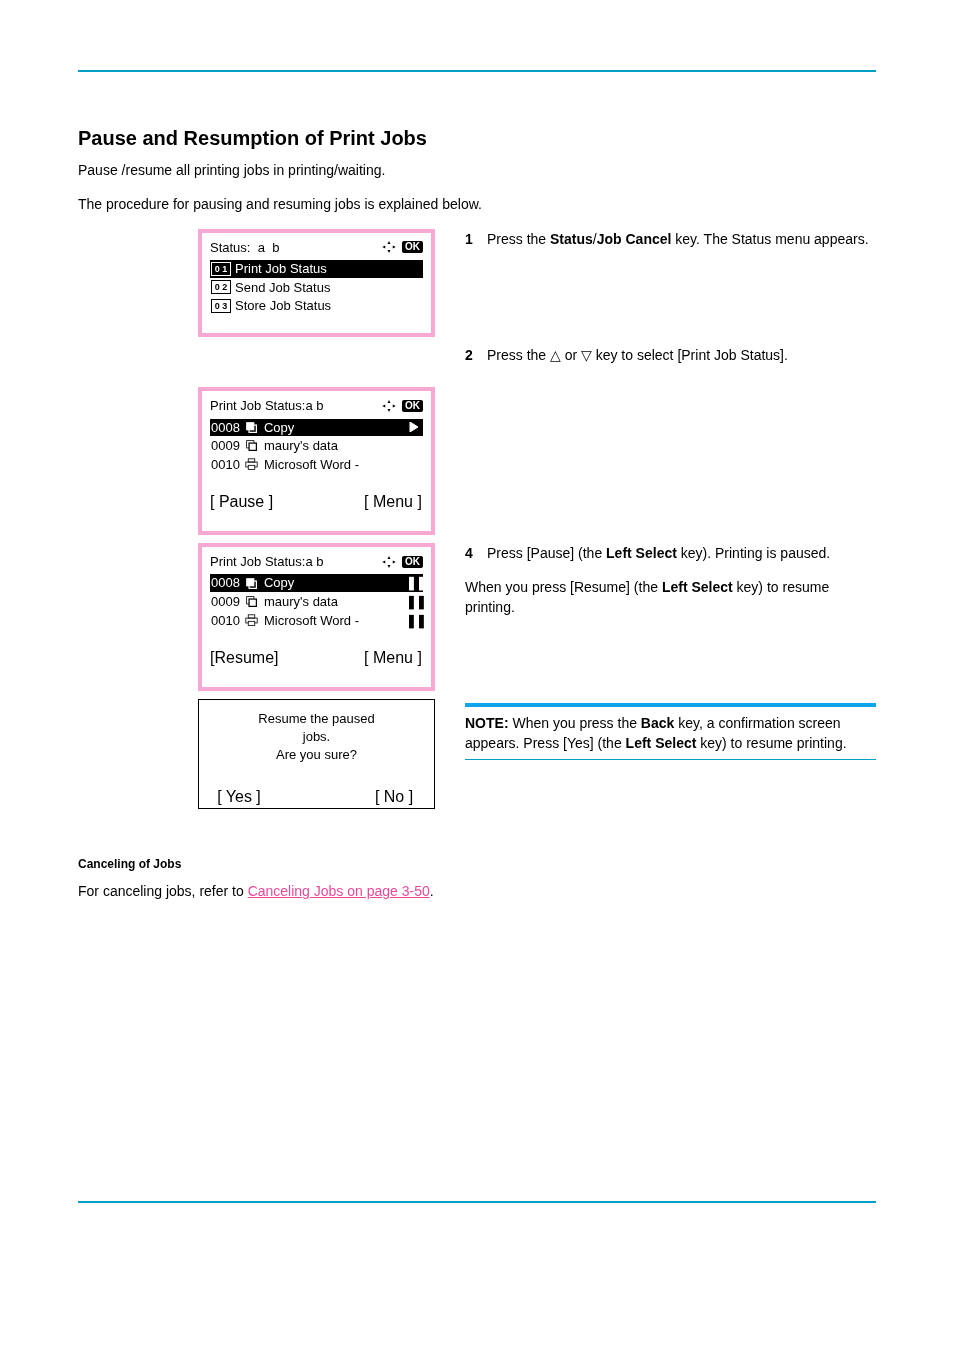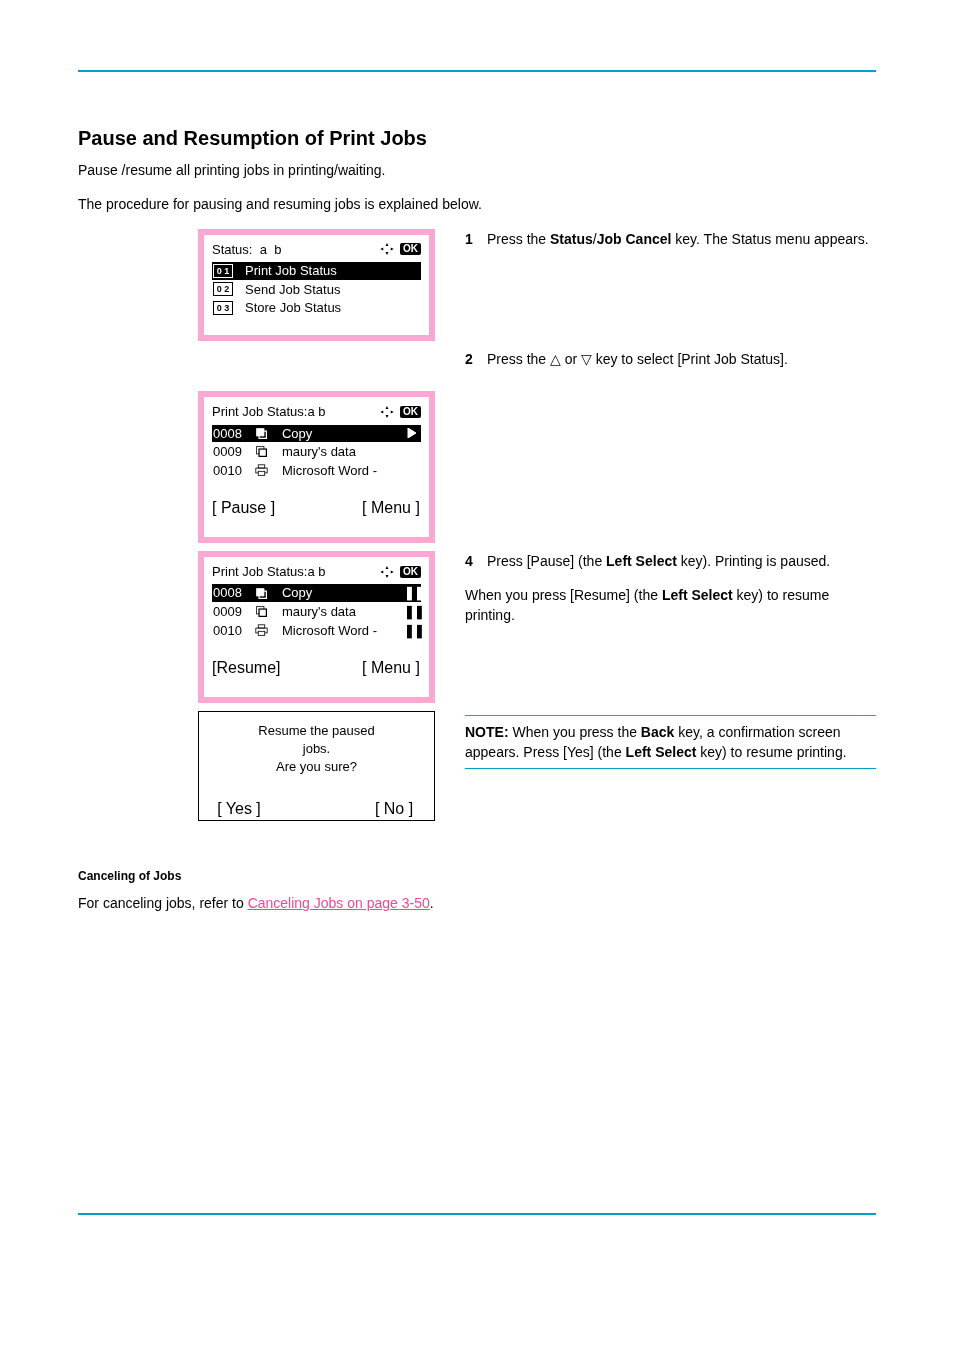--- a/index.html
+++ b/index.html
@@ -39,21 +39,21 @@
   .step-block {
     display: flex;
     align-items: flex-start;
     margin-bottom: 8px;
   }
   .spacer-col { width: 120px; flex: 0 0 120px; }
   .lcd {
     flex: 0 0 237px;
     width: 237px;
     box-sizing: border-box;
-    border: 6px solid #f9a8d4;
+    border: 4px solid #f9a8d4;
     padding: 6px 8px 18px 8px;
     font-family: Arial, Helvetica, sans-serif;
     font-size: 13px;
     line-height: 1.35;
     position: relative;
   }
   .lcd .title-row {
     display: flex;
     justify-content: space-between;
     align-items: center;
@@ -73,21 +73,21 @@
     color: #fff;
     font-weight: bold;
     font-size: 10px;
     padding: 1px 3px;
     border-radius: 2px;
     line-height: 1;
   }
   .lcd-line {
     display: flex;
     align-items: center;
-    gap: 12px;
+    gap: 4px;
     padding: 0 1px;
     margin-top: 1px;
   }
   .lcd-line.selected {
     background: #000;
     color: #fff;
   }
   .numbox {
     display: inline-flex;
     align-items: center;
@@ -113,21 +113,21 @@
   }
   .step-text {
     flex: 1;
     padding-left: 30px;
     line-height: 1.45;
   }
   .step-text p { margin: 0 0 14px 0; }
   .step-num { font-weight: bold; display: inline-block; width: 22px; }
   .bold { font-weight: bold; }
   .note-box {
-    border-top: 1px solid #0ea5e9;
+    border-top: 4px solid #0ea5e9;
     border-bottom: 1px solid #00a0c6;
     padding: 6px 0;
     margin-top: 4px;
   }
   h3.cancel-title {
     font-size: 12px;
     font-weight: bold;
     margin: 48px 0 10px 0;
   }
   a.link { color: #ec4899; text-decoration: underline; }

